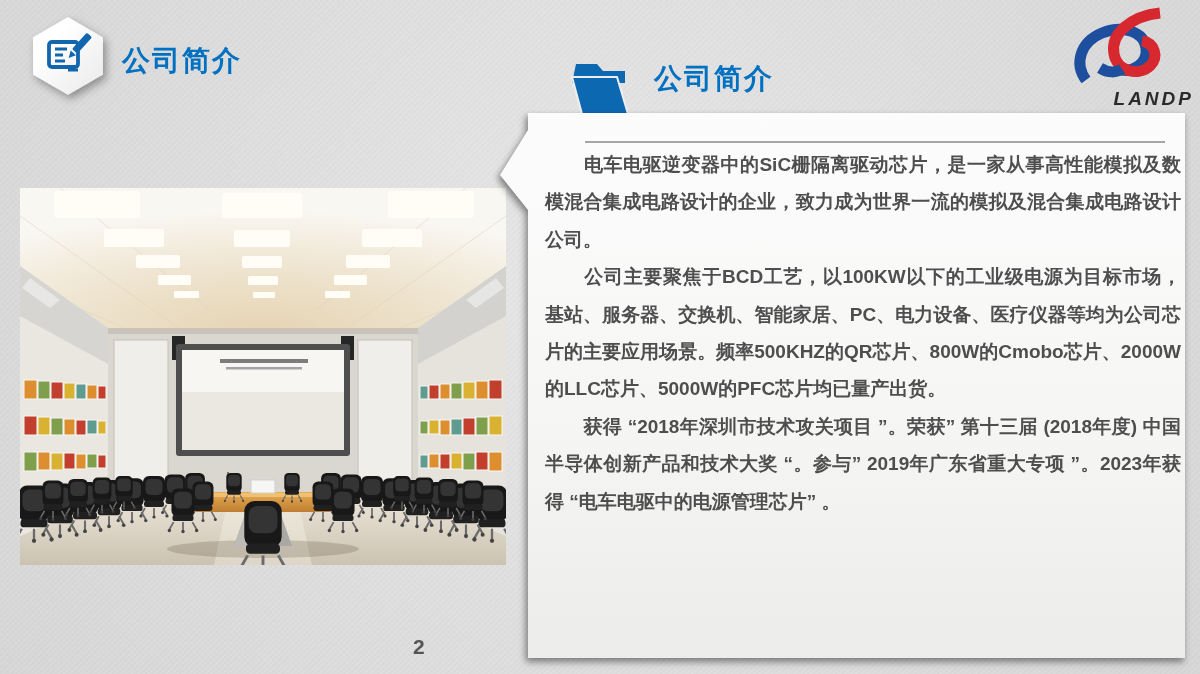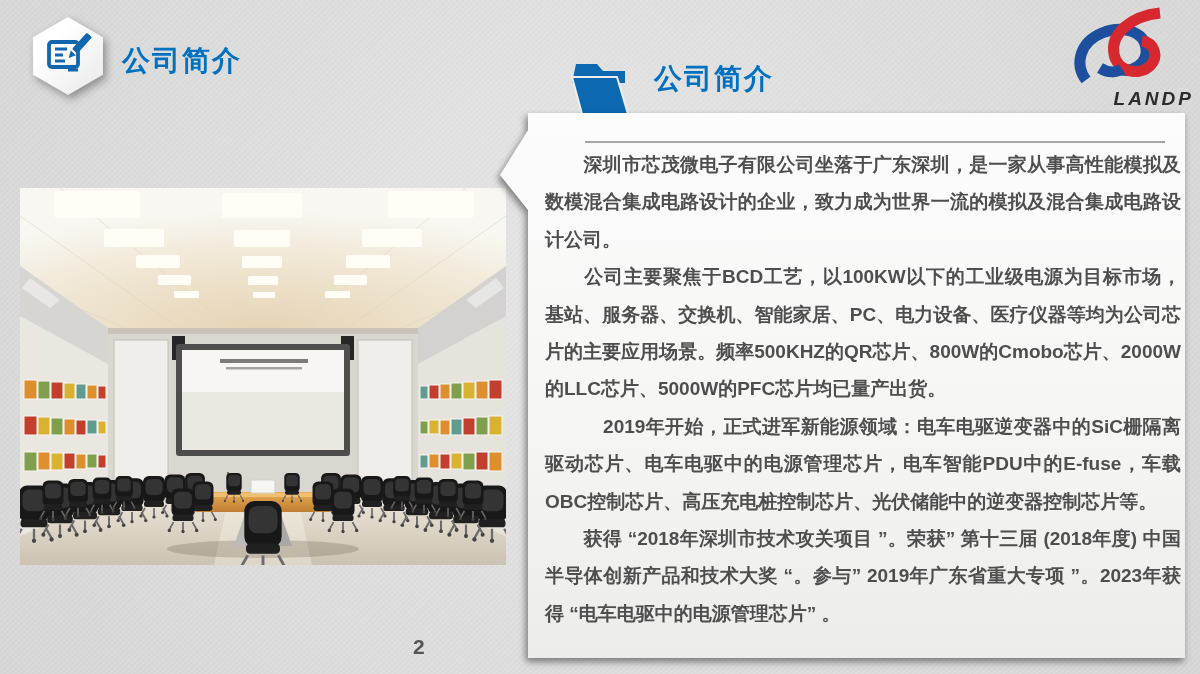--- a/index.html
+++ b/index.html
@@ -248,23 +248,22 @@
       <use href="#ch" transform="translate(163,332) scale(1.05)"></use>
         <use href="#ch" transform="translate(323,332) scale(1.05)"></use>
       <use href="#ch" transform="translate(243,364) scale(1.7)"></use>
     </svg>
   </div>
 
   <div class="card-wrap">
     <div class="card">
       <div class="divider"></div>
       <div class="card-text">
-        <p>　　深圳市芯茂微电子有限公司坐落于广东深圳，是一家从事高性能模拟及数模混合集成电路设计的企业，致力成为世界一流的模拟及混合集成电路设计公司。</p>
+        <p>　　电车电驱逆变器中的SiC栅隔离驱动芯片，是一家从事高性能模拟及数模混合集成电路设计的企业，致力成为世界一流的模拟及混合集成电路设计公司。</p>
         <p>　　公司主要聚焦于BCD工艺，以100KW以下的工业级电源为目标市场，基站、服务器、交换机、智能家居、PC、电力设备、医疗仪器等均为公司芯片的主要应用场景。频率500KHZ的QR芯片、800W的Cmobo芯片、2000W的LLC芯片、5000W的PFC芯片均已量产出货。</p>
-        <p>　　　2019年开始，正式进军新能源领域：电车电驱逆变器中的SiC栅隔离驱动芯片、电车电驱中的电源管理芯片，电车智能PDU中的E-fuse，车载OBC控制芯片、高压充电桩控制芯片、光伏储能中的逆变器控制芯片等。</p>
         <p>　　获得 “2018年深圳市技术攻关项目 ”。荣获” 第十三届 (2018年度) 中国半导体创新产品和技术大奖 “。参与” 2019年广东省重大专项 ”。2023年获得 “电车电驱中的电源管理芯片” 。</p>
       </div>
     </div>
   </div>
 
   <div class="pagenum">2</div>
 
 </div>
 
 </body></html>

